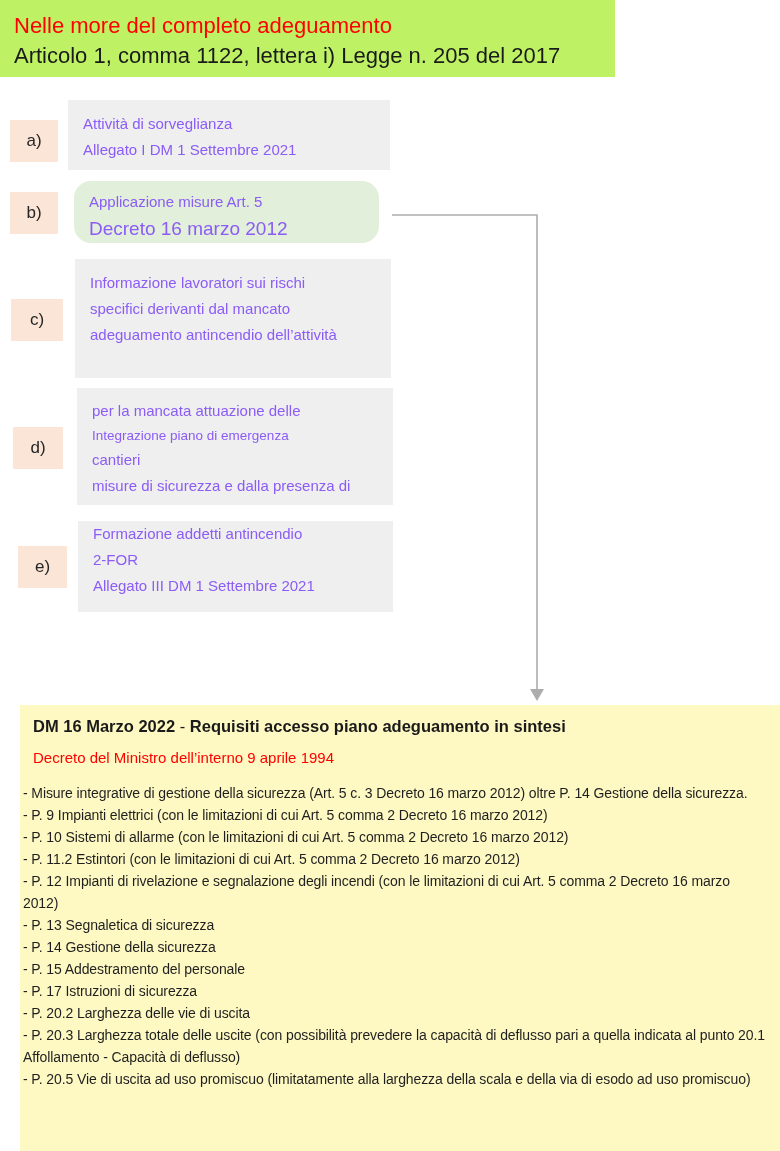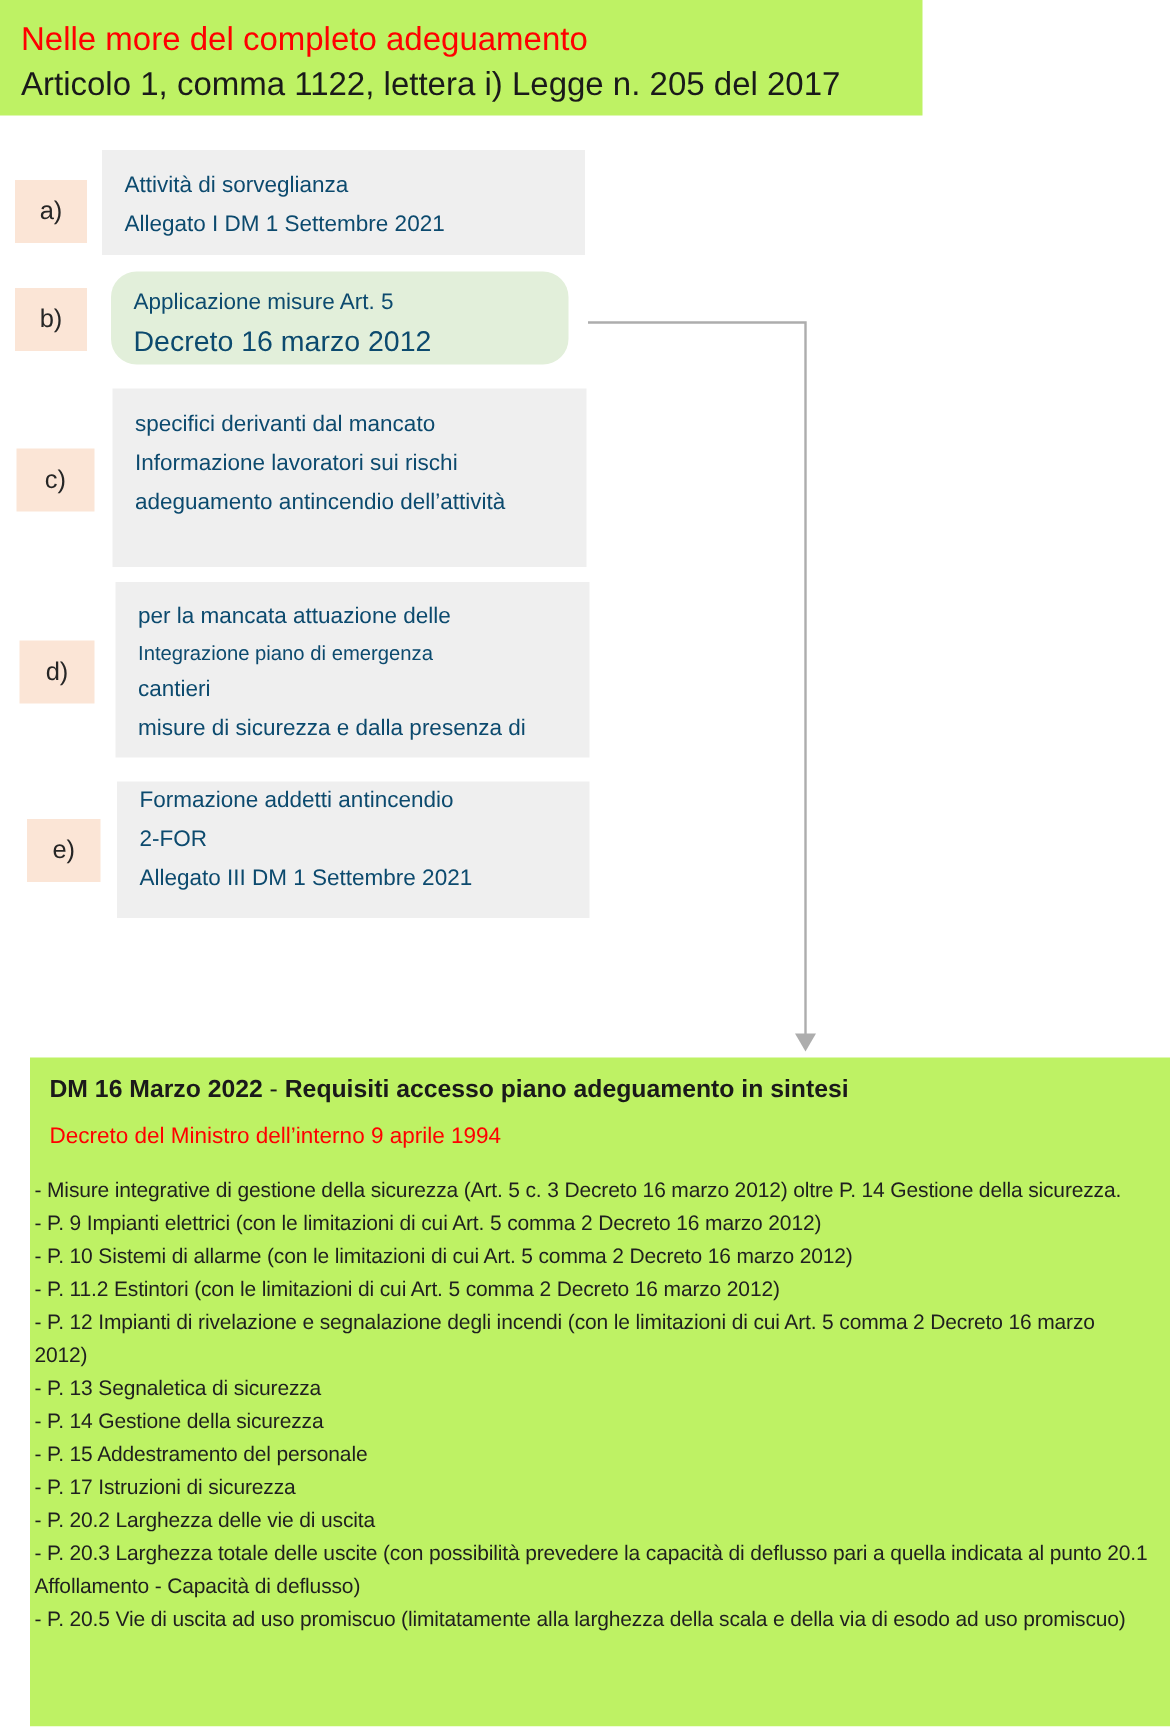--- a/index.html
+++ b/index.html
@@ -14,36 +14,36 @@
 
   
   .row-label{position:absolute;background:#fbe5d6;color:#262626;font-size:17px;
              display:flex;align-items:center;justify-content:center;}
   #label-a{left:10px;top:120px;width:48px;height:42px;}
   #label-b{left:10px;top:192px;width:48px;height:42px;}
   #label-c{left:11px;top:299px;width:52px;height:42px;}
   #label-d{left:13px;top:427px;width:50px;height:42px;}
   #label-e{left:18px;top:546px;width:49px;height:42px;}
 
-  .row-box{position:absolute;background:#efefef;color:#0c4a6e;box-sizing:border-box;
+  .row-box{position:absolute;background:#efefef;color:#8b5cf6;box-sizing:border-box;
            padding:11px 0 0 15px;}
   .row-box .ln{font-size:15px;line-height:26px;white-space:nowrap;}
   #box-a{left:68px;top:100px;width:322px;height:70px;}
   #box-b{left:74px;top:181px;width:305px;height:62px;background:#e2efda;padding-top:8px;border-radius:17px;}
   #box-b .ln1{font-size:19px;line-height:28px;}
   #box-c{left:75px;top:259px;width:316px;height:119px;}
   #box-d{left:77px;top:388px;width:316px;height:117px;padding-top:10px;}
   #box-d .ln0{font-size:13.5px;line-height:23px;}
   #box-e{left:78px;top:521px;width:315px;height:91px;padding-top:0;}
 
   
   .connector{position:absolute;left:0;top:0;width:780px;height:1151px;pointer-events:none;}
 
   
-  .summary{position:absolute;left:20px;top:705px;width:760px;height:446px;background:#bef264;
+  .summary{position:absolute;left:20px;top:705px;width:760px;height:446px;background:#fef9c3;
            box-sizing:border-box;padding:10px 12px 0 3px;color:#1a1a1a;}
   .summary-title{font-size:16.5px;font-weight:bold;margin:2px 0 0 10px;white-space:nowrap;}
   .summary-title .sep{font-weight:normal;}
   .summary-sub{color:#ff0000;font-size:15px;margin:13px 0 0 10px;white-space:nowrap;}
   .summary-items{margin-top:16px;}
   .summary-item{font-size:14px;line-height:22px;letter-spacing:-0.1px;color:#1f1f1f;}
 </style>
 </head>
 <body>
 
@@ -61,22 +61,22 @@
   </div>
 
   <div class="row-label" id="label-b">b)</div>
   <div class="row-box" id="box-b">
     <div class="ln ln0">Applicazione misure Art. 5</div>
     <div class="ln ln1">Decreto 16 marzo 2012</div>
   </div>
 
   <div class="row-label" id="label-c">c)</div>
   <div class="row-box" id="box-c">
+    <div class="ln">Informazione lavoratori sui rischi</div>
     <div class="ln">specifici derivanti dal mancato</div>
-    <div class="ln">Informazione lavoratori sui rischi</div>
     <div class="ln">adeguamento antincendio dell’attività</div>
   </div>
 
   <div class="row-label" id="label-d">d)</div>
   <div class="row-box" id="box-d">
     <div class="ln">per la mancata attuazione delle</div>
     <div class="ln ln0">Integrazione piano di emergenza</div>
     <div class="ln">cantieri</div>
     <div class="ln">misure di sicurezza e dalla presenza di</div>
   </div>

